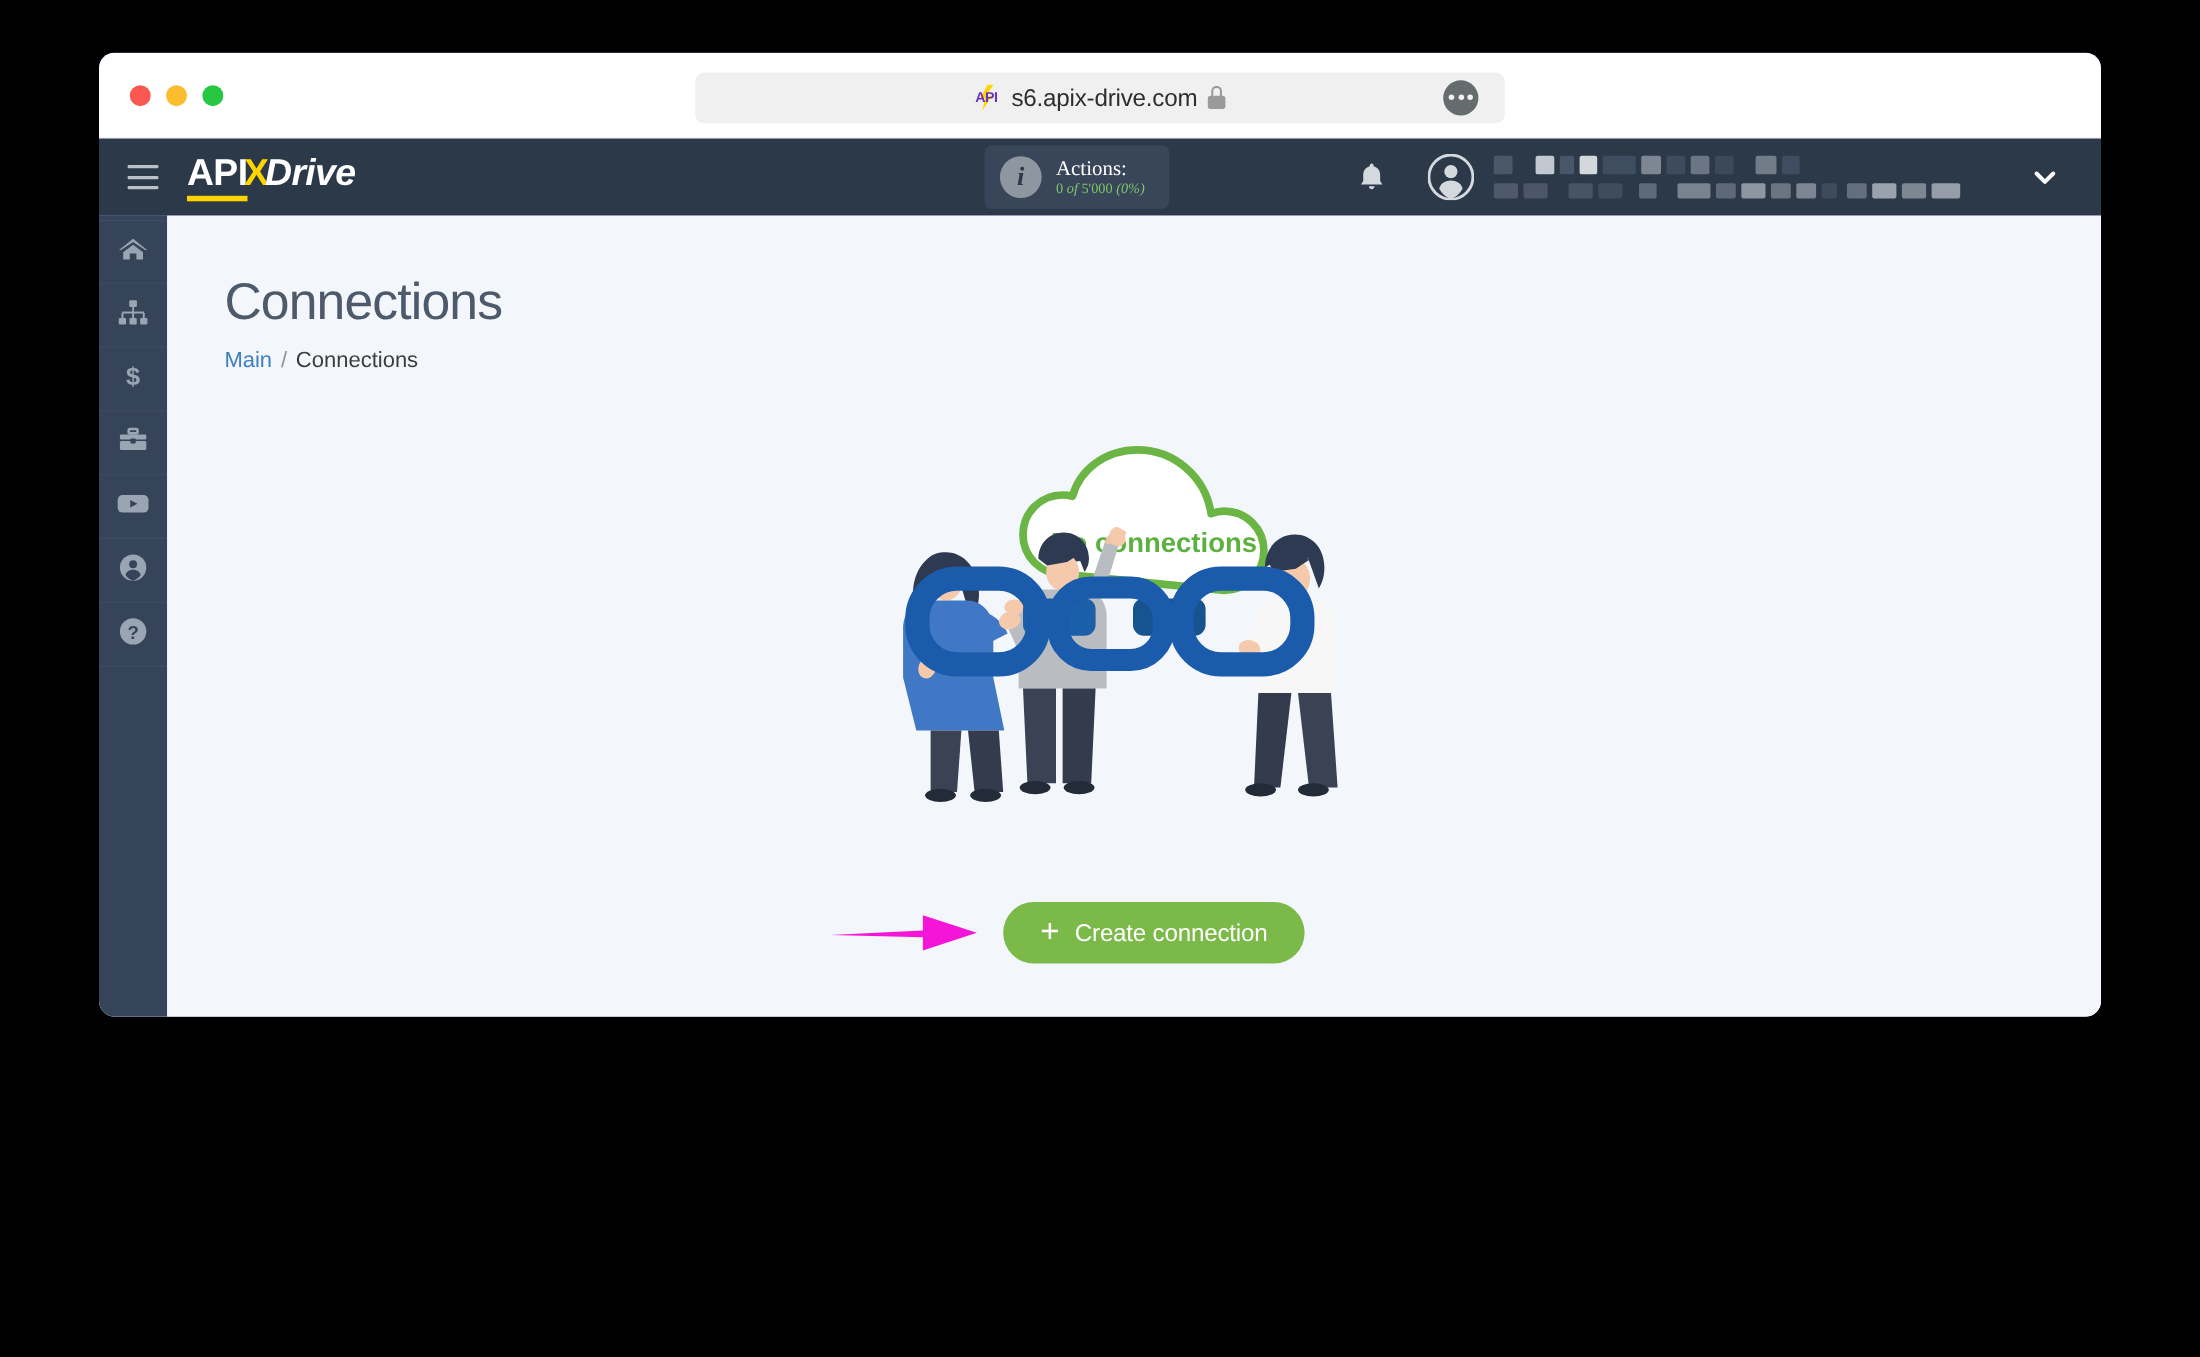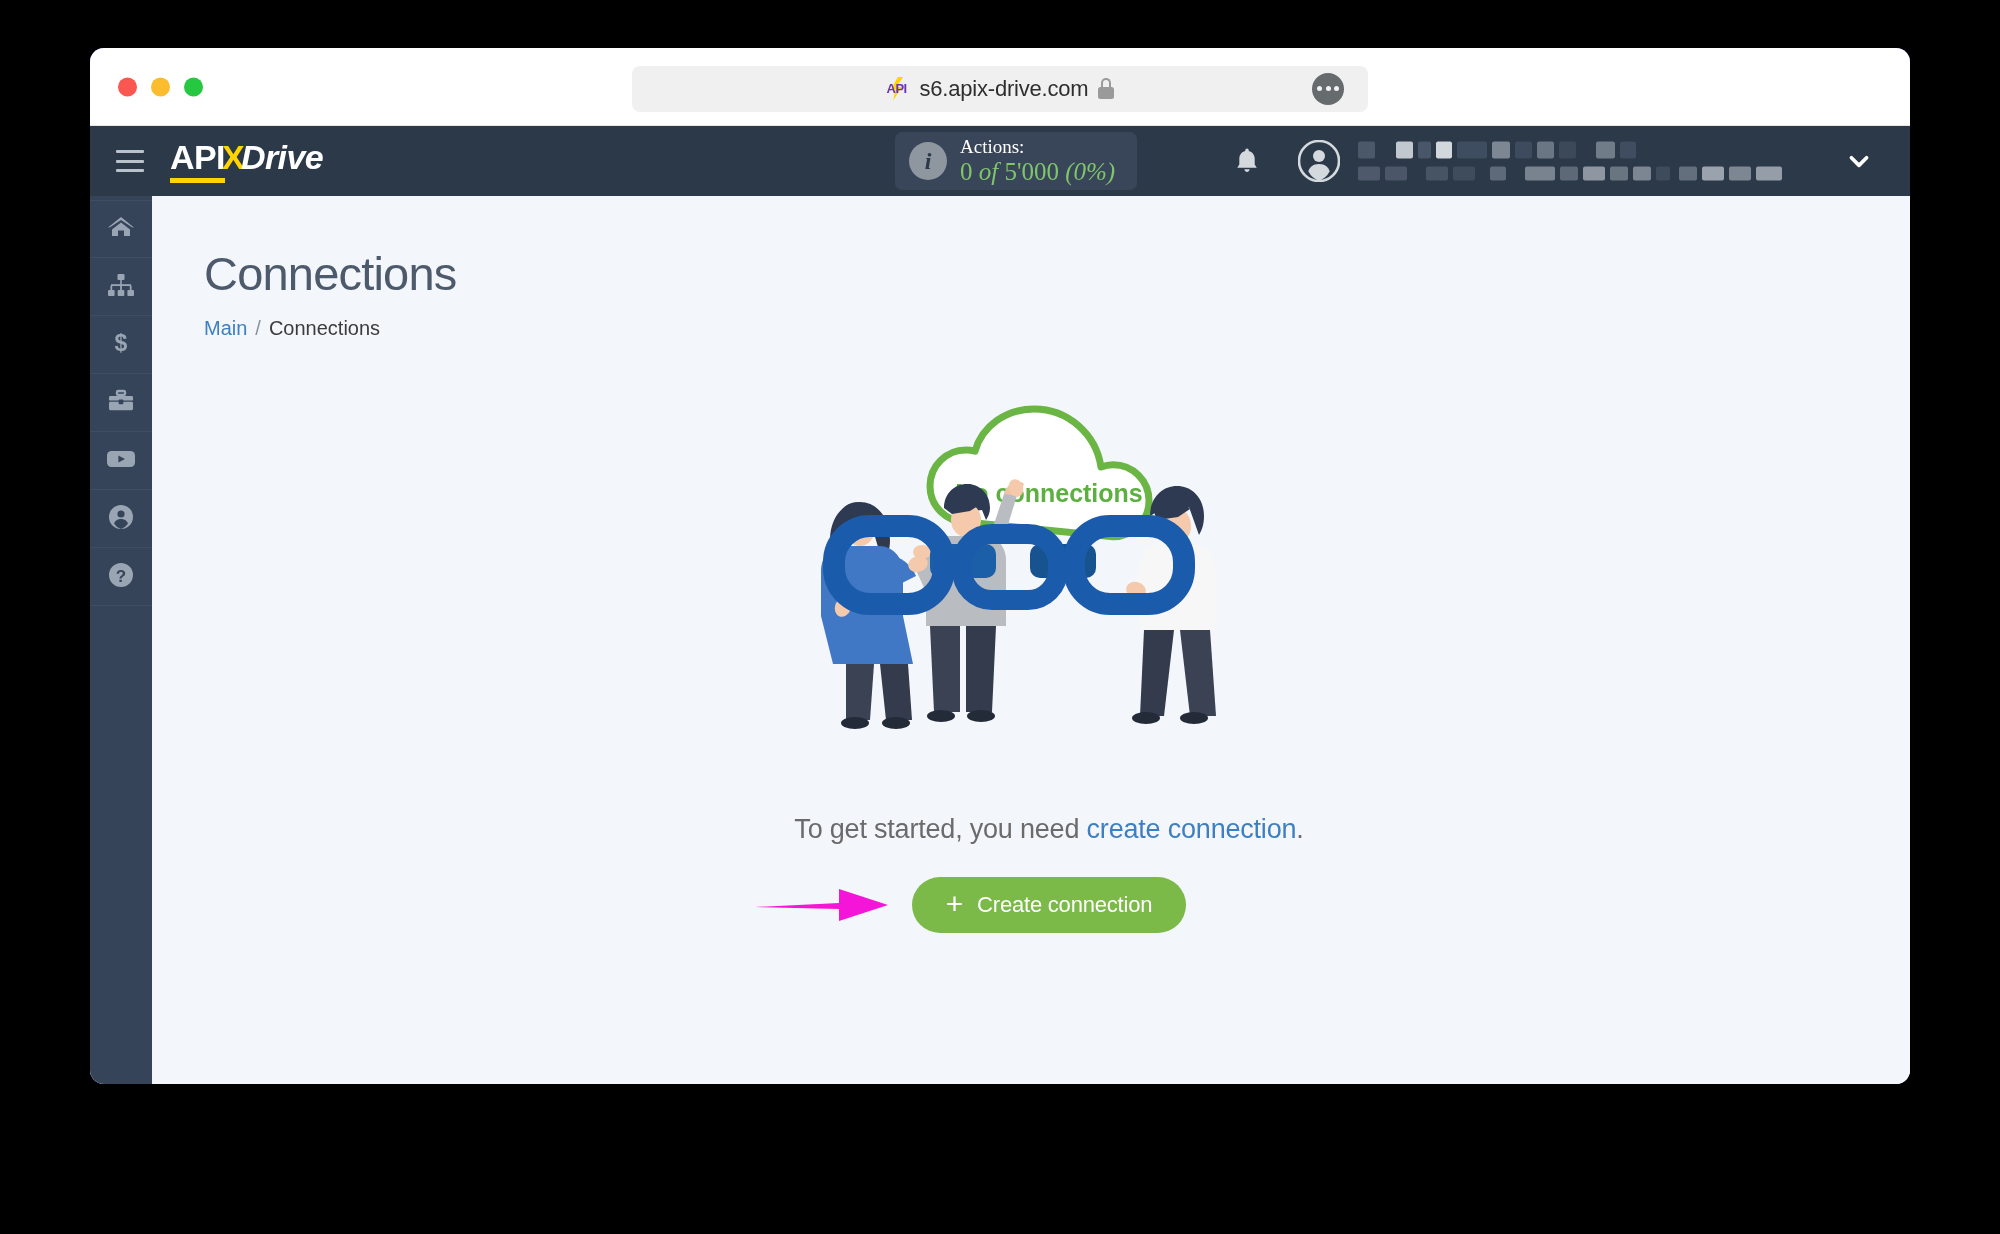--- a/index.html
+++ b/index.html
@@ -11,21 +11,21 @@
     font-family: "Liberation Sans", sans-serif;
     overflow: hidden;
   }
 
   
   .browser-window {
     position: absolute;
     left: 90px;
     top: 48px;
     width: 1820px;
-    height: 1036px;
+    height: 876px;
     background: #8b5cf6;
     border-radius: 14px;
     overflow: hidden;
     box-shadow: 0 10px 40px rgba(0,0,0,0.35);
   }
 
   
   .titlebar {
     position: relative;
     height: 78px;
@@ -170,21 +170,21 @@
     background: #8e979f;
     color: #2c3949;
     font-size: 24px;
     font-weight: 700;
     font-family: "Liberation Serif", serif;
     display: flex; align-items: center; justify-content: center;
     font-style: italic;
   }
   .actions-txt { line-height: 1.12; font-family: Liberation Serif, serif; }
   .actions-label { font-size: 19px; color: #ffffff; }
-  .actions-value { font-size: 25px; color: #7fc66a; font-style: italic; }
+  .actions-value { font-size: 13px; color: #7fc66a; font-style: italic; }
   .actions-value .num { font-style: normal; }
 
   .bell-icon {
     position: absolute; left: 1144px; top: 50%;
     transform: translateY(-50%);
     width: 26px; height: 30px;
   }
   .avatar-icon {
     position: absolute; left: 1208px; top: 50%;
     transform: translateY(-50%);
@@ -570,23 +570,20 @@
             <g>
               <rect x="136" y="176" width="66" height="34" rx="10" fill="#1a5fa8"></rect>
               <rect x="236" y="176" width="66" height="34" rx="10" fill="#17538f"></rect>
               <rect x="40" y="158" width="110" height="78" rx="36" fill="none" stroke="#1b5bab" stroke-width="22"></rect>
               <rect x="168" y="166" width="96" height="66" rx="30" fill="none" stroke="#1b5bab" stroke-width="20"></rect>
               <rect x="280" y="158" width="110" height="78" rx="36" fill="none" stroke="#1b5bab" stroke-width="22"></rect>
             </g>
           </svg>
         </div>
 
-        <div class="cta-text">
-          <span>To get started, you need </span><span class="lnk">create connection</span><span>.</span>
-        </div>
 
         <div class="cta-row">
           <span class="pink-arrow">
             <svg viewBox="0 0 135 44" width="135" height="44">
               <path d="M0 24 L84 20 L84 6 L133 22 L84 38 L84 26 Z" fill="#f515d8"></path>
             </svg>
           </span>
           <button class="create-btn">
             <span class="plus">+</span>
             <span>Create connection</span>

